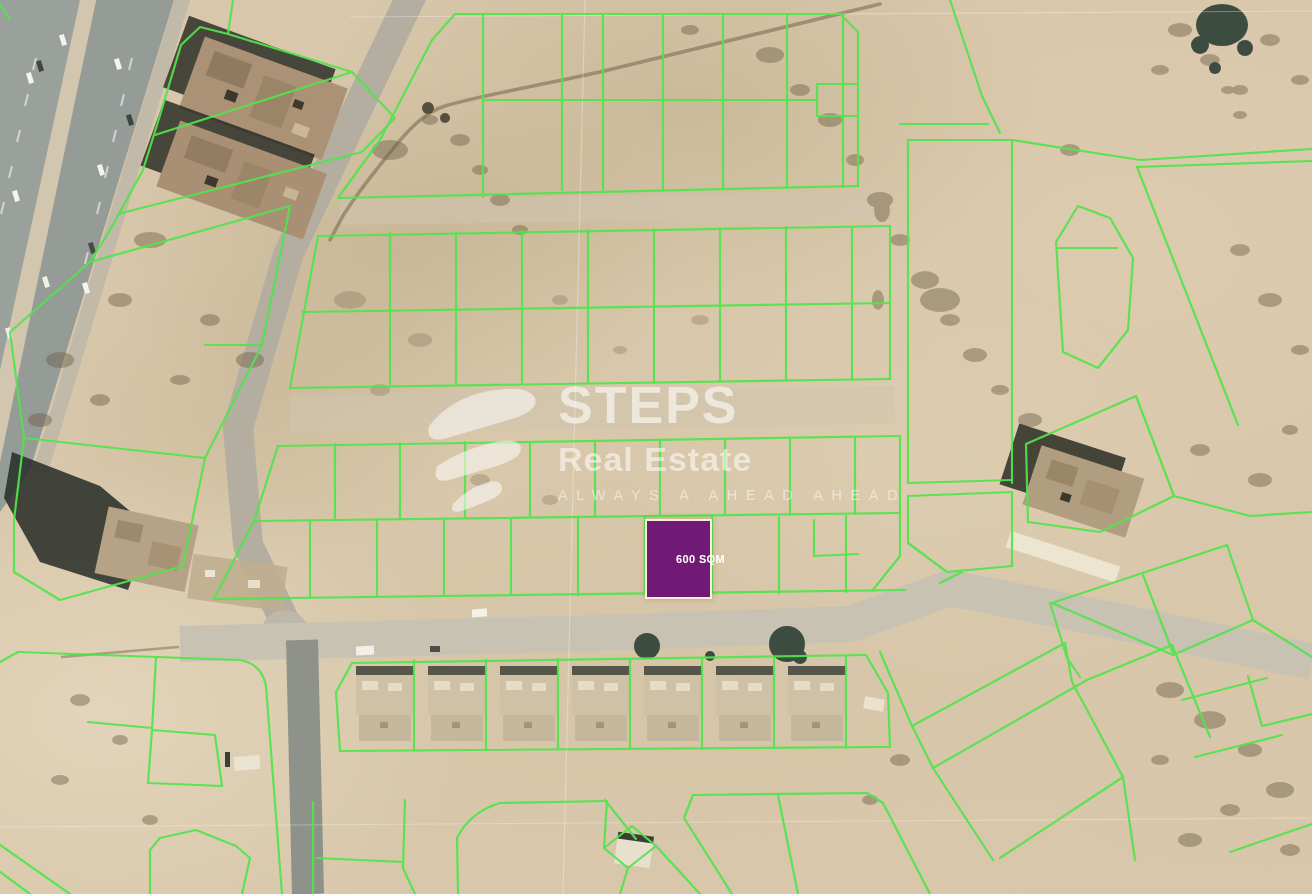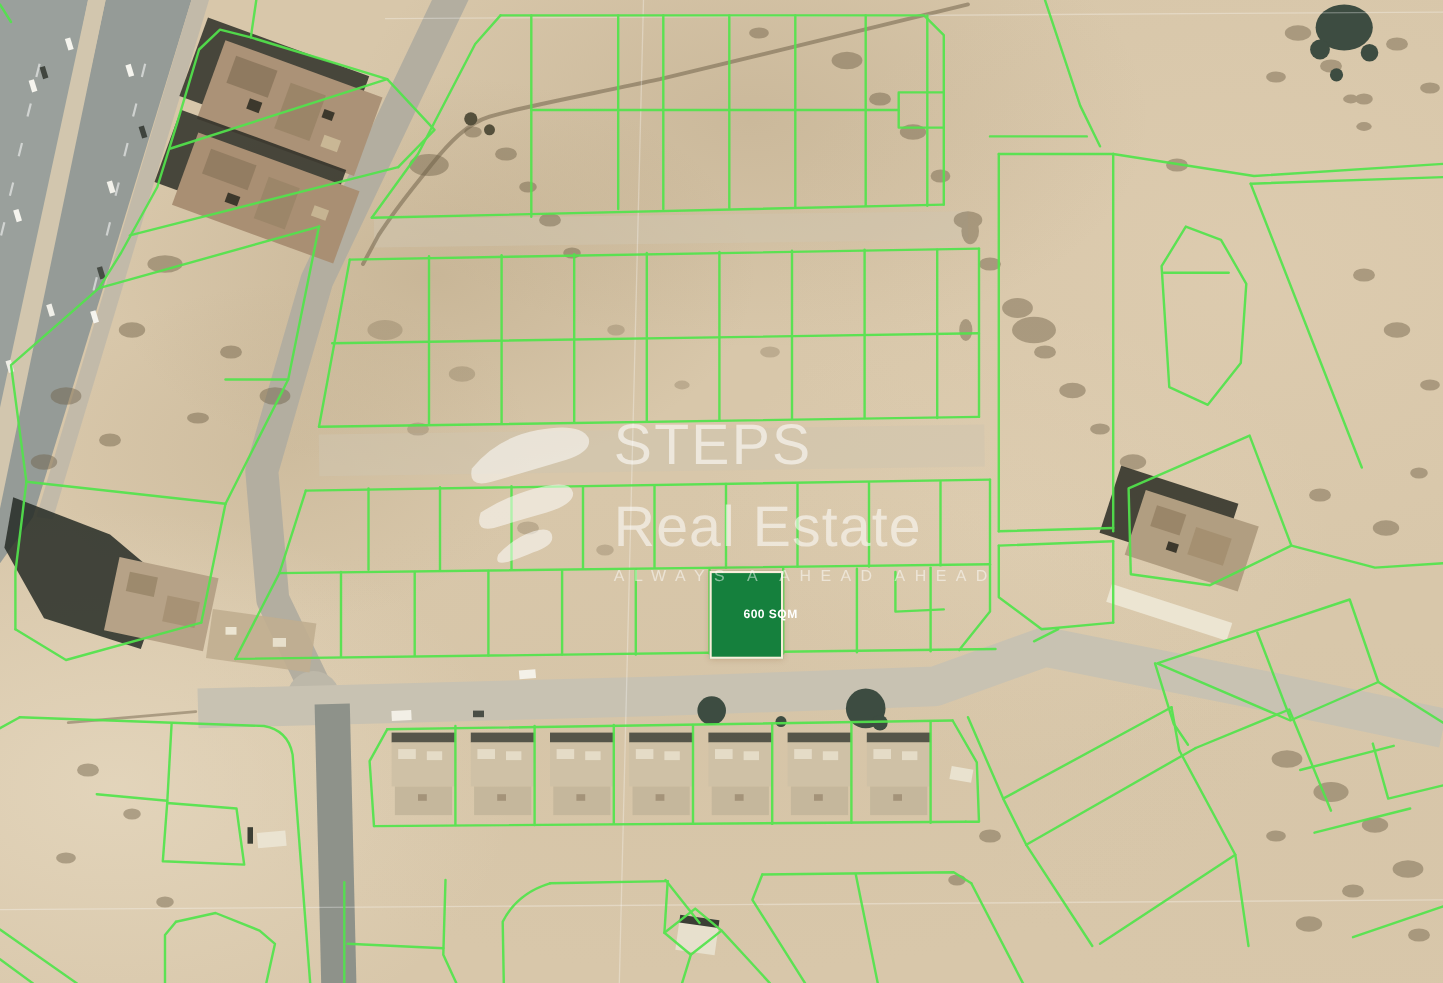--- a/index.html
+++ b/index.html
@@ -14,32 +14,32 @@
       radial-gradient(520px 300px at 52% 12%, rgba(150,128,94,.20), transparent 70%),
       radial-gradient(620px 420px at 86% 28%, rgba(226,208,180,.45), transparent 70%),
       radial-gradient(520px 360px at 8% 80%, rgba(235,223,200,.55), transparent 70%),
       radial-gradient(720px 320px at 50% 74%, rgba(210,192,162,.35), transparent 70%),
       radial-gradient(420px 300px at 70% 55%, rgba(228,212,184,.40), transparent 70%),
       radial-gradient(320px 220px at 20% 46%, rgba(170,150,115,.22), transparent 70%),
       radial-gradient(500px 260px at 95% 85%, rgba(214,196,168,.40), transparent 70%);}
   #maplayers{position:absolute;left:0;top:0;z-index:1;}
   
   .plot-highlight{position:absolute;left:645px;top:519px;width:67px;height:80px;
-    background:#15803d;border:2px solid #f8eedb;box-sizing:border-box;z-index:3;
+    background:#701a75;border:2px solid #f8eedb;box-sizing:border-box;z-index:3;
     display:flex;align-items:center;justify-content:center;
     box-shadow:0 0 6px rgba(120,60,10,.25);padding-left:44px;}
   .plot-highlight span{color:#fff;font-size:11px;font-weight:bold;letter-spacing:.4px;white-space:nowrap;}
   
   .watermark{position:absolute;left:423px;top:378px;z-index:4;pointer-events:none;}
   .wm-logo{position:absolute;left:0;top:4px;width:122px;height:134px;}
   .wm-text{position:absolute;left:135px;top:0;}
-  .wm-brand1{font-size:52px;font-weight:normal;letter-spacing:2px;line-height:1.06;
+  .wm-brand1{font-size:52px;font-weight:bold;letter-spacing:2px;line-height:1.06;
     color:rgba(255,255,255,.58);}
-  .wm-brand2{font-size:52px;font-weight:normal;letter-spacing:1px;line-height:1;
-    margin-top:20px;color:rgba(255,255,255,.55);white-space:nowrap;}
+  .wm-brand2{font-size:34px;font-weight:bold;letter-spacing:1px;line-height:1;
+    margin-top:9px;color:rgba(255,255,255,.55);white-space:nowrap;}
   .wm-tagline{font-size:14.5px;font-weight:normal;letter-spacing:8.6px;margin-top:11px;
     color:rgba(255,255,255,.50);white-space:nowrap;}
 </style>
 </head>
 <body>
 
 <div id="stage">
 
   <svg id="maplayers" width="1312" height="894" viewBox="0 0 1312 894">
 

